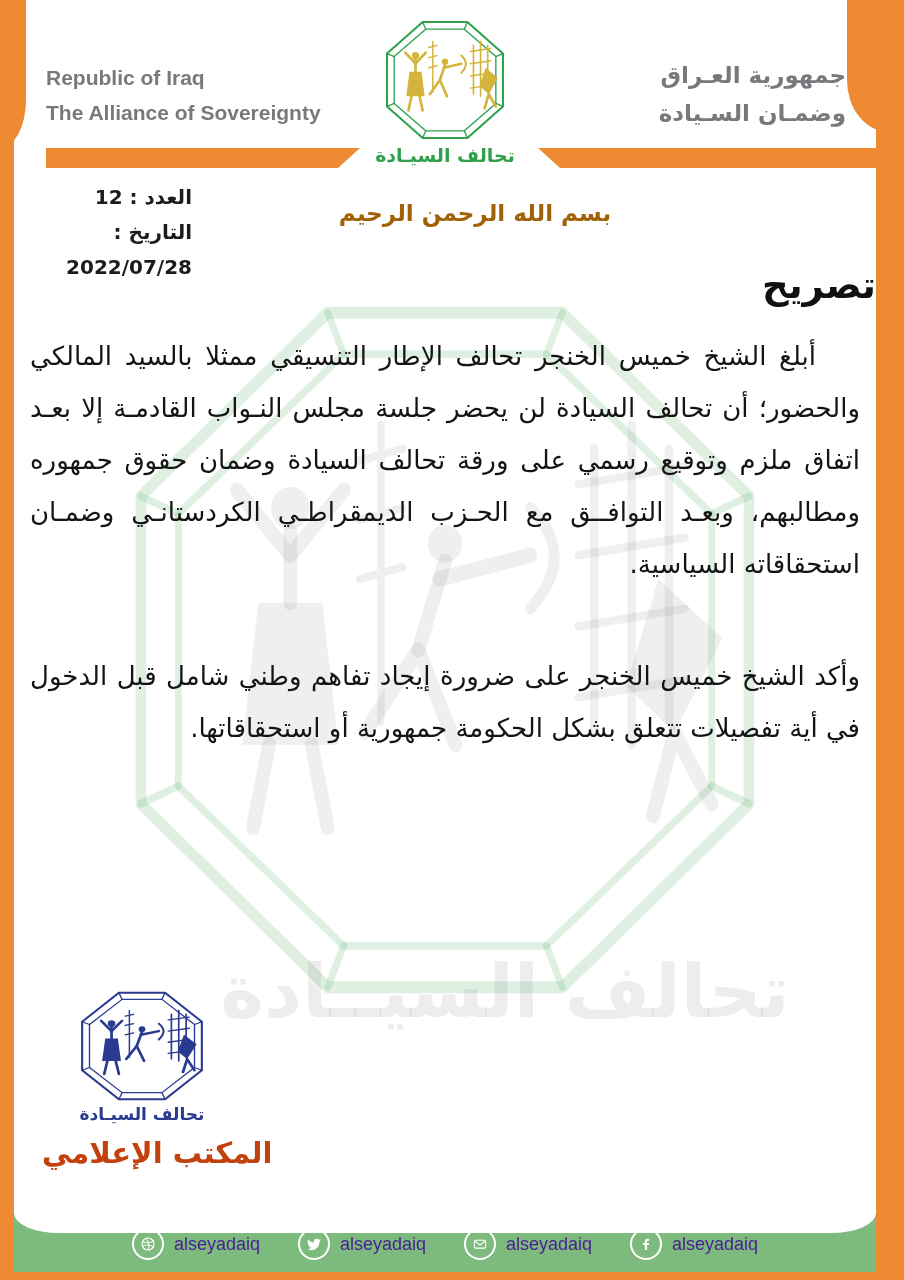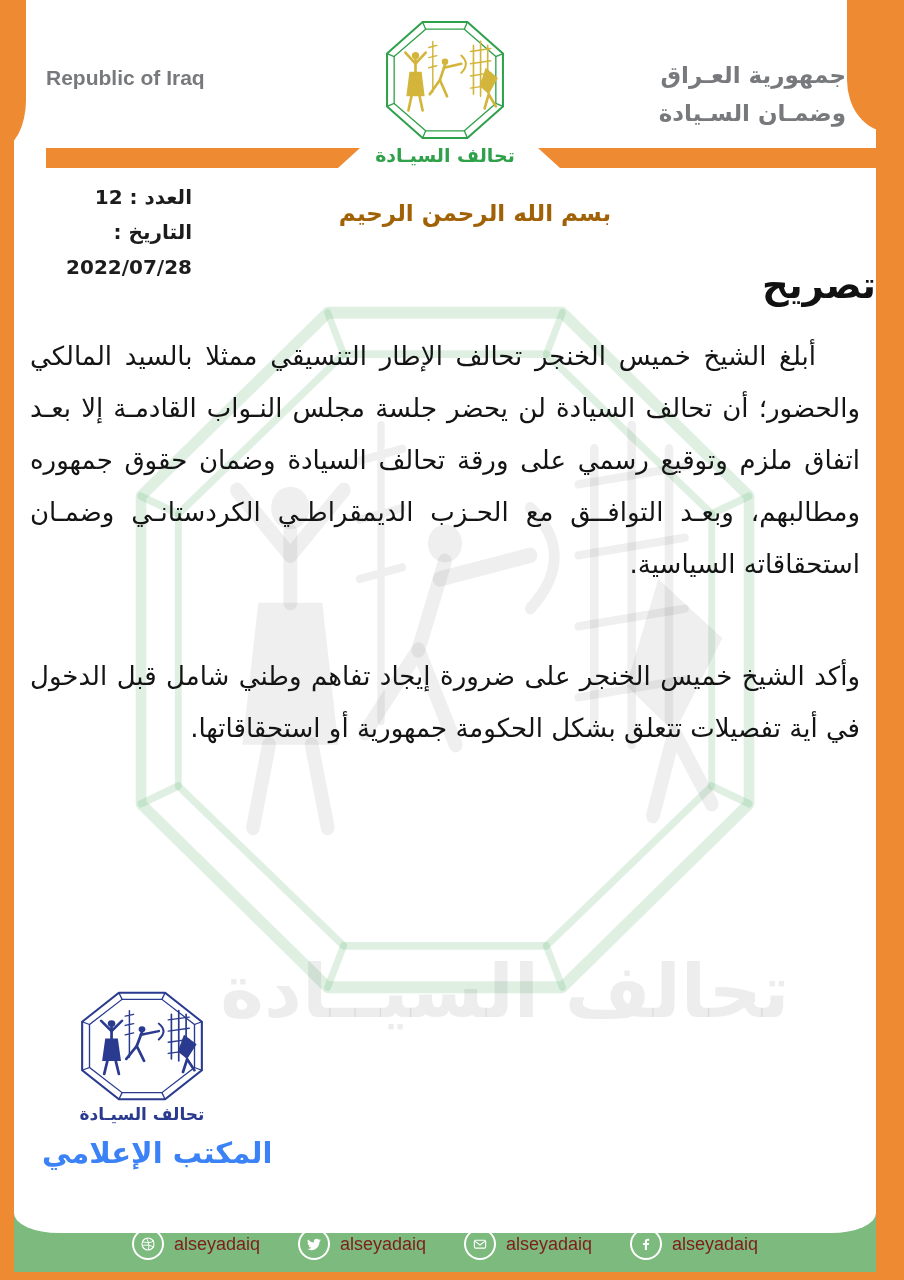--- a/index.html
+++ b/index.html
@@ -57,29 +57,29 @@
     font-size:37px;font-weight:bold;color:#111;}
 
   
   .body-text{position:absolute;left:16px;right:16px;top:330px;z-index:3;direction:rtl;
     text-align:justify;font-size:26px;line-height:52px;color:#141414;}
   .body-text p{margin:0 0 60px 0;}
   .body-text p.indent{text-indent:44px;}
 
   
   .signoff{position:absolute;left:28px;top:990px;width:200px;text-align:center;z-index:3;}
-  .office{font-size:29px;font-weight:bold;color:#3b82f6;margin-top:12px;white-space:nowrap;}
+  .office{font-size:29px;font-weight:bold;color:#c2410c;margin-top:12px;white-space:nowrap;}
 
   
   .footer-social{position:absolute;left:14px;right:28px;top:1226px;height:36px;z-index:3;
     display:flex;justify-content:center;align-items:center;gap:38px;}
   .soc{display:flex;align-items:center;gap:10px;color:#fff;cursor:pointer;}
   .soc-badge{width:28px;height:28px;border:2px solid #fff;border-radius:50%;
     display:flex;align-items:center;justify-content:center;flex:0 0 auto;}
-  .soc-handle{font-family:"Liberation Sans",sans-serif;font-size:18px;color:#7f1d1d;}
+  .soc-handle{font-family:"Liberation Sans",sans-serif;font-size:18px;color:#4c1d95;}
   .defs-hidden{position:absolute;width:0;height:0;overflow:hidden;}
 </style>
 </head>
 <body>
 
 <svg class="defs-hidden" aria-hidden="true">
   <defs>
     <g id="emblem-shape" fill="none" stroke-linecap="round" stroke-linejoin="round">
       <g stroke="var(--frame)" stroke-width="2">
         <path d="M38,3 H82 L117,34 V86 L82,117 H38 L3,86 V34 Z"></path>
@@ -115,20 +115,21 @@
 
   <div class="wm-emblem">
     <svg viewBox="0 0 120 120" preserveAspectRatio="none">
       <use href="#emblem-shape" xlink:href="#emblem-shape"></use>
     </svg>
   </div>
   <div class="wm-text">تحالف السيــادة</div>
 
   <div class="hdr-en">
     <div>Republic of Iraq</div>
+    <div>The Alliance of Sovereignty</div>
   </div>
   <div class="hdr-ar">
     <div>جمهورية العـراق</div>
     <div>وضمـان السـيادة</div>
   </div>
   <div class="hdr-logo">
     <span class="logo-green">
       <svg class="logo-svg logo-green" width="122" height="124" viewBox="0 0 120 120">
         <use href="#emblem-shape" xlink:href="#emblem-shape"></use>
       </svg>

